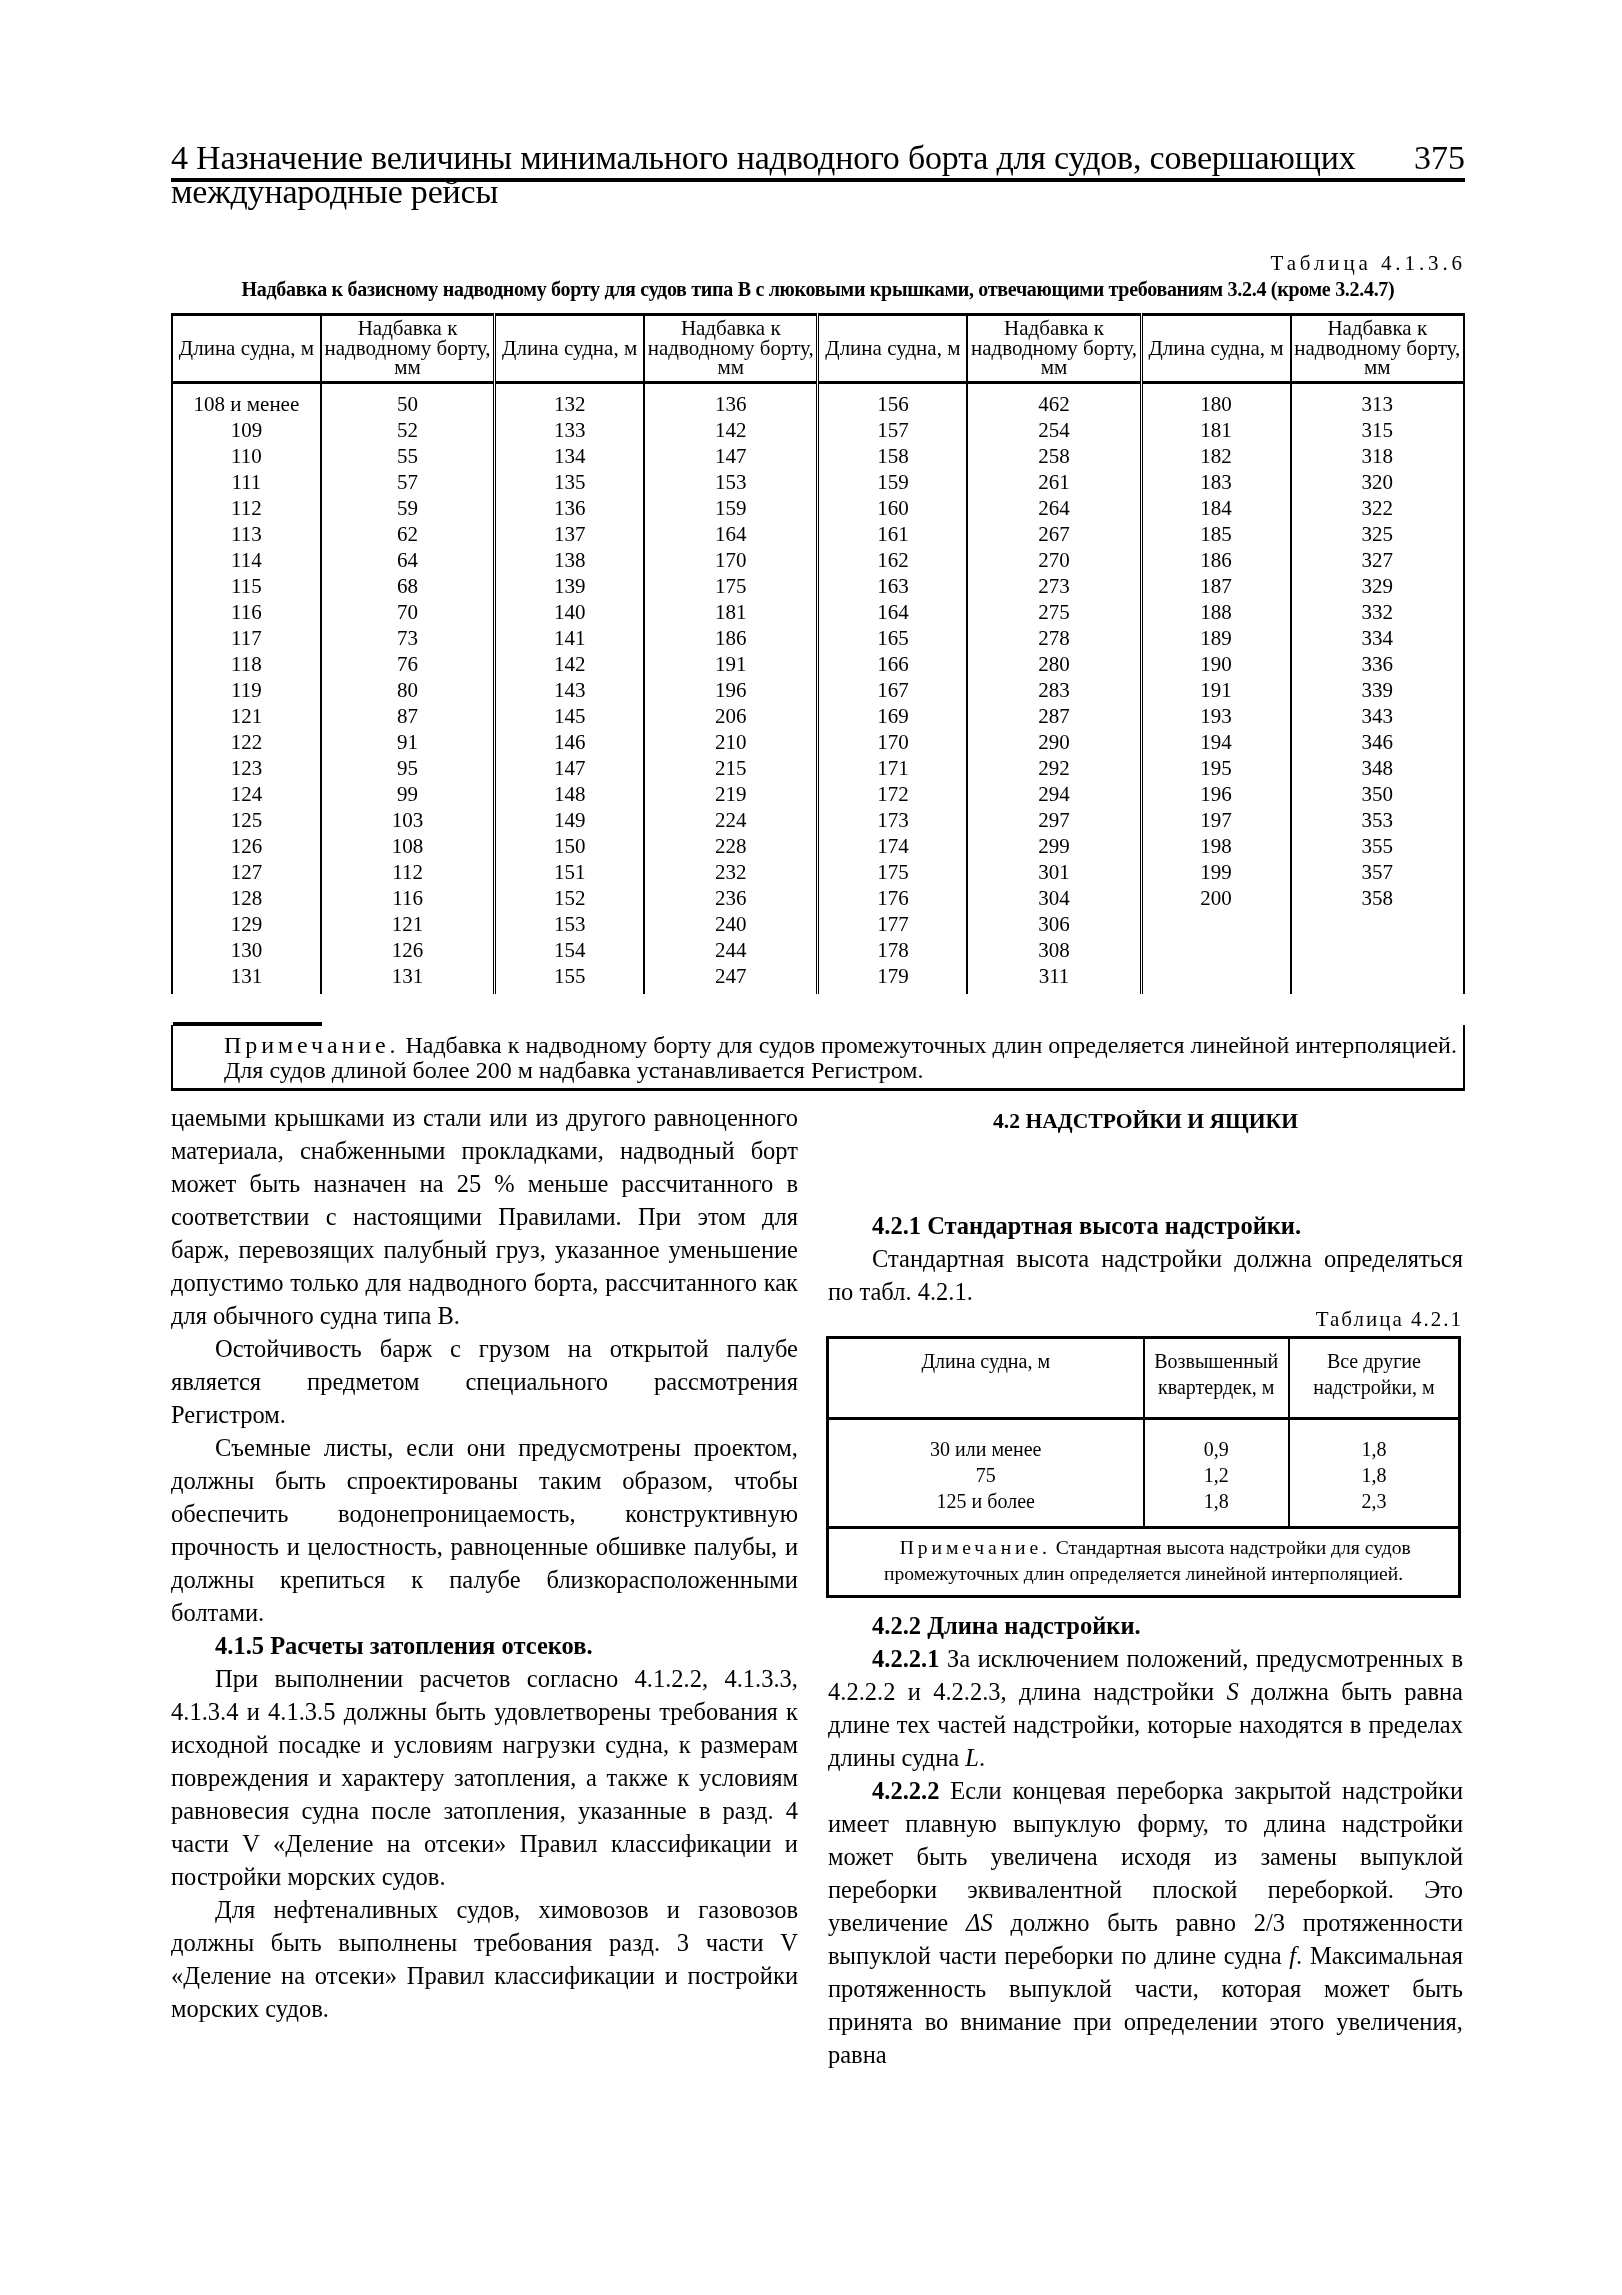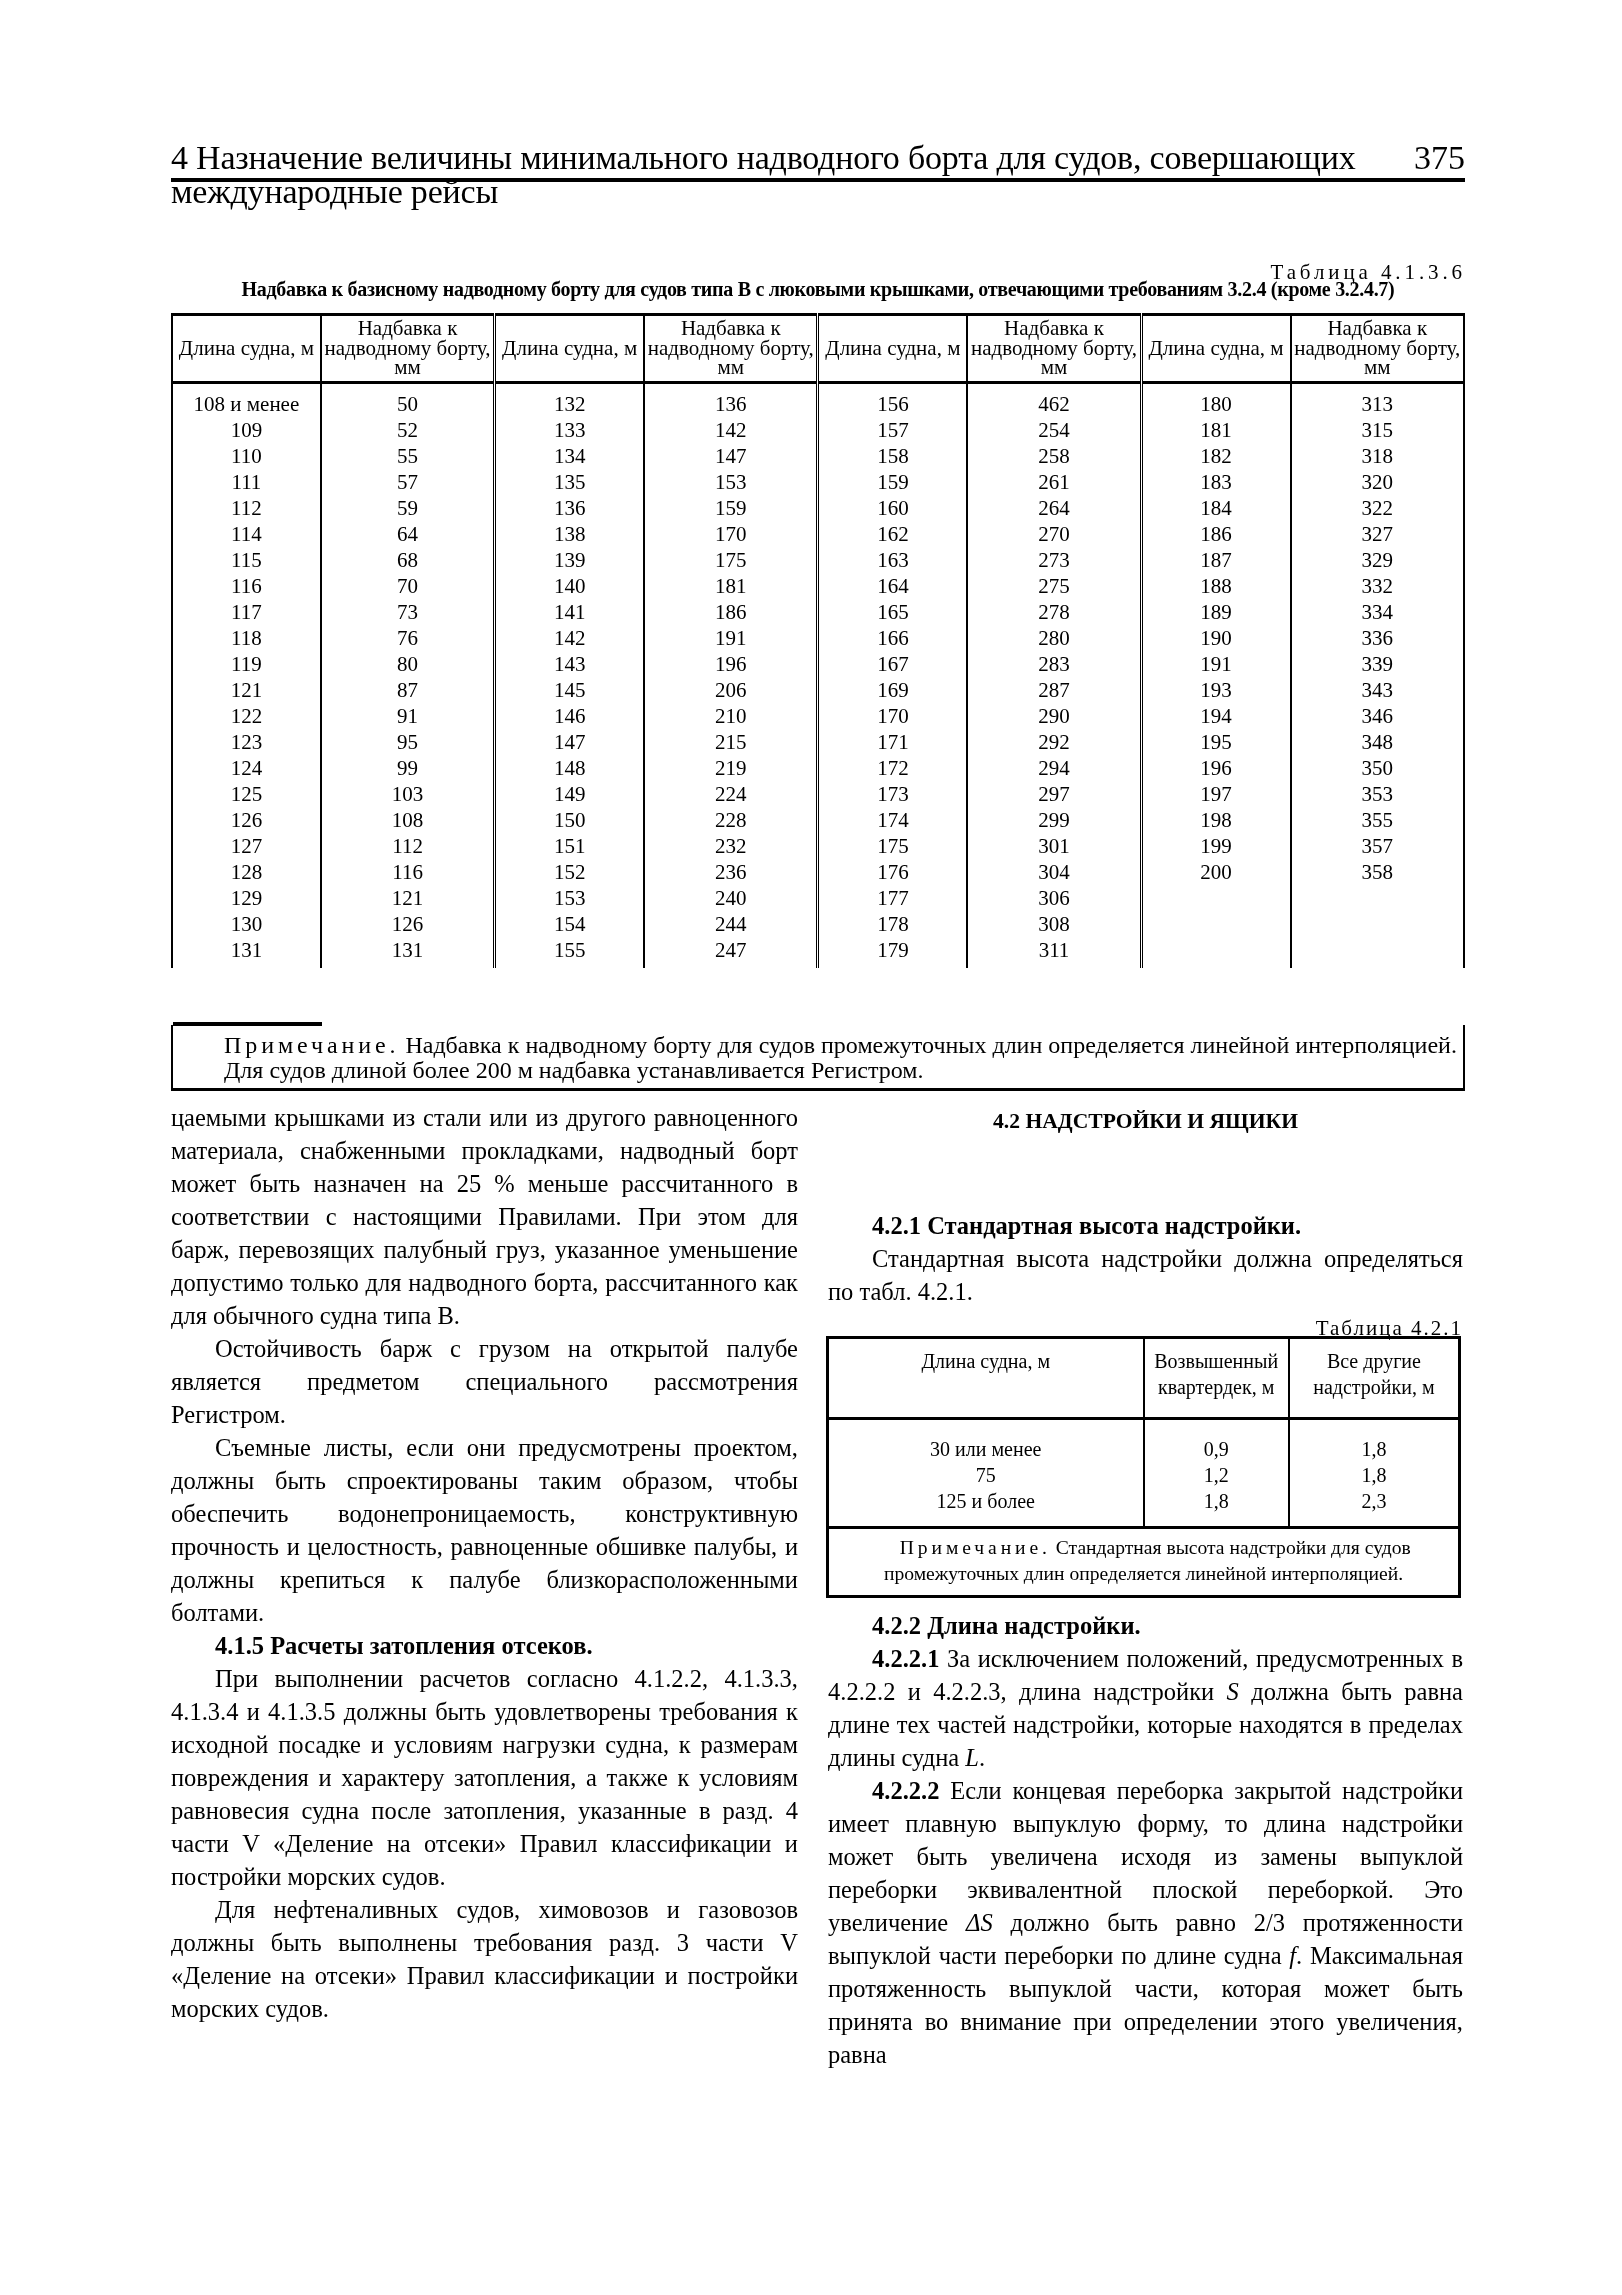--- a/index.html
+++ b/index.html
@@ -24,21 +24,21 @@
   .t1 td { text-align: center; padding: 0; height: 26px; line-height: 26px; }
   .t1 .c-len { width: 149px; border-right: 2px solid #000; }
   .t1 .c-val { width: 173px; border-right: 3.9px double #000; }
   .t1 .c-val.last { border-right: none; }
   .t1 tbody tr:first-child td { padding-top: 6.5px; }
   .t1 tbody tr:last-child td { padding-bottom: 5.2px; }
 
   .note1 { position: absolute; left: 171px; top: 1025px; width: 1290px; height: 63px; border: 2px solid #000; border-bottom: 3.9px solid #000; border-top: none; font-size: 24px; line-height: 25px; }
   .note1 .stub { position: absolute; left: 0; top: -2.6px; width: 149px; height: 3.9px; background: #000; }
   .note1 .txt { position: absolute; left: 51px; top: 7.9px; }
-  .spaced { letter-spacing: 3.9px; margin-top: 9px; }
+  .spaced { letter-spacing: 3.9px; }
 
   .col { position: absolute; font-size: 24.5px; line-height: 33px; text-align: justify; }
   .col-left { left: 171px; top: 1101px; width: 627px; }
   .col-right { left: 828px; top: 1101px; width: 635px; }
   .col p { margin: 0; text-indent: 44px; }
   .col p.noindent { text-indent: 0; }
   .col .heading { font-weight: bold; text-indent: 44px; text-align: left; }
   .col .section-title { font-weight: bold; text-align: center; font-size: 21.6px; text-indent: 0; margin-top: 4px; }
   b { font-weight: bold; }
   i { font-style: italic; }
@@ -119,20 +119,30 @@
       </tr>
       <tr>
         <td class="c-len">112</td>
         <td class="c-val">59</td>
         <td class="c-len">136</td>
         <td class="c-val">159</td>
         <td class="c-len">160</td>
         <td class="c-val">264</td>
         <td class="c-len">184</td>
         <td class="c-val last">322</td>
+      </tr>
+      <tr>
+        <td class="c-len">113</td>
+        <td class="c-val">62</td>
+        <td class="c-len">137</td>
+        <td class="c-val">164</td>
+        <td class="c-len">161</td>
+        <td class="c-val">267</td>
+        <td class="c-len">185</td>
+        <td class="c-val last">325</td>
       </tr>
       <tr>
         <td class="c-len">114</td>
         <td class="c-val">64</td>
         <td class="c-len">138</td>
         <td class="c-val">170</td>
         <td class="c-len">162</td>
         <td class="c-val">270</td>
         <td class="c-len">186</td>
         <td class="c-val last">327</td>

